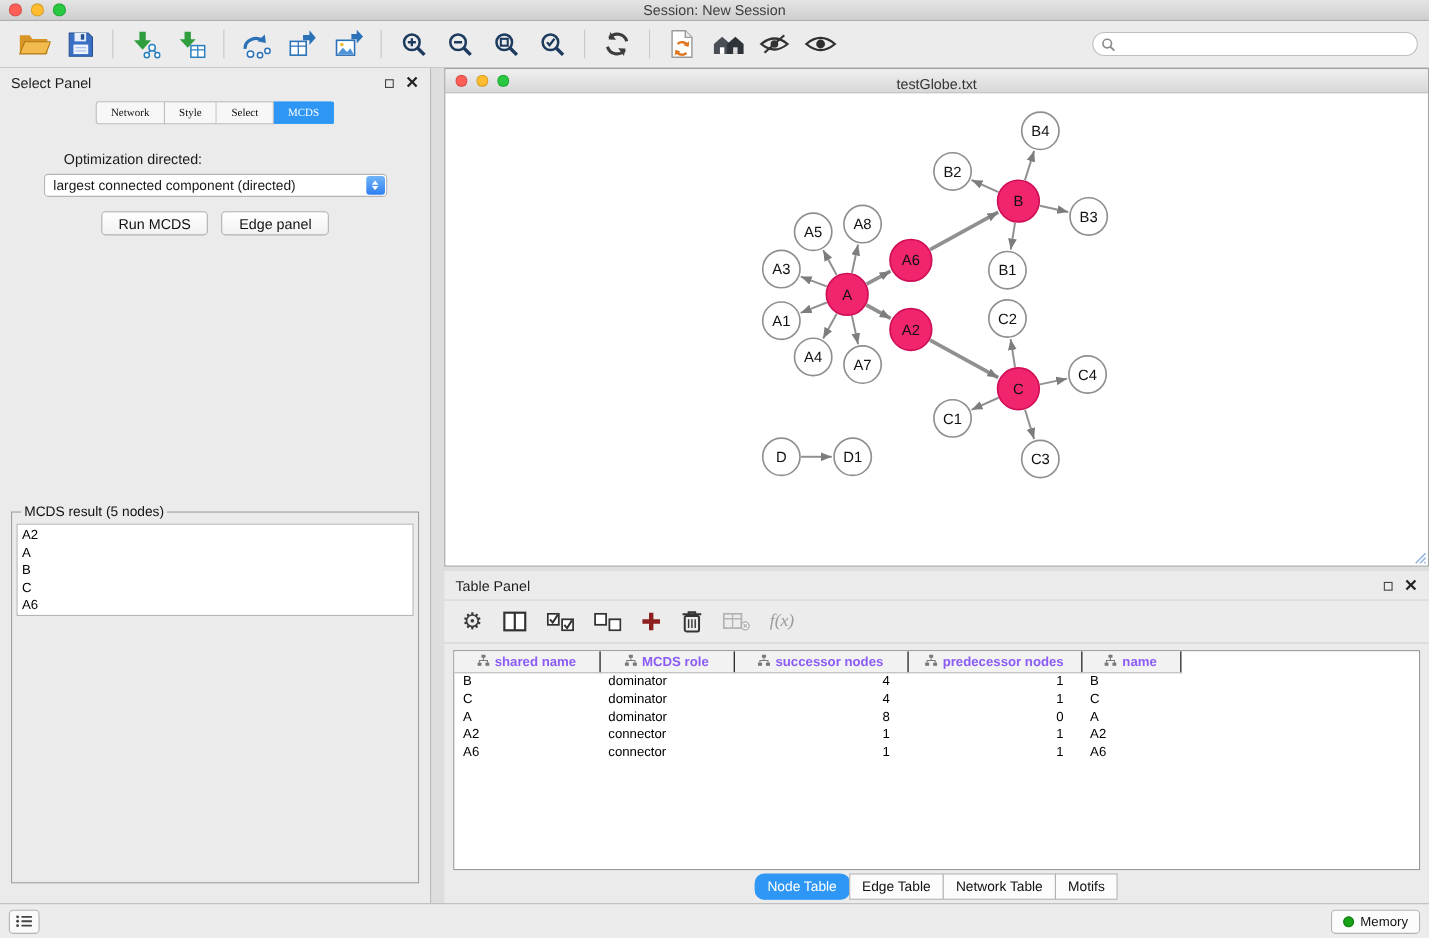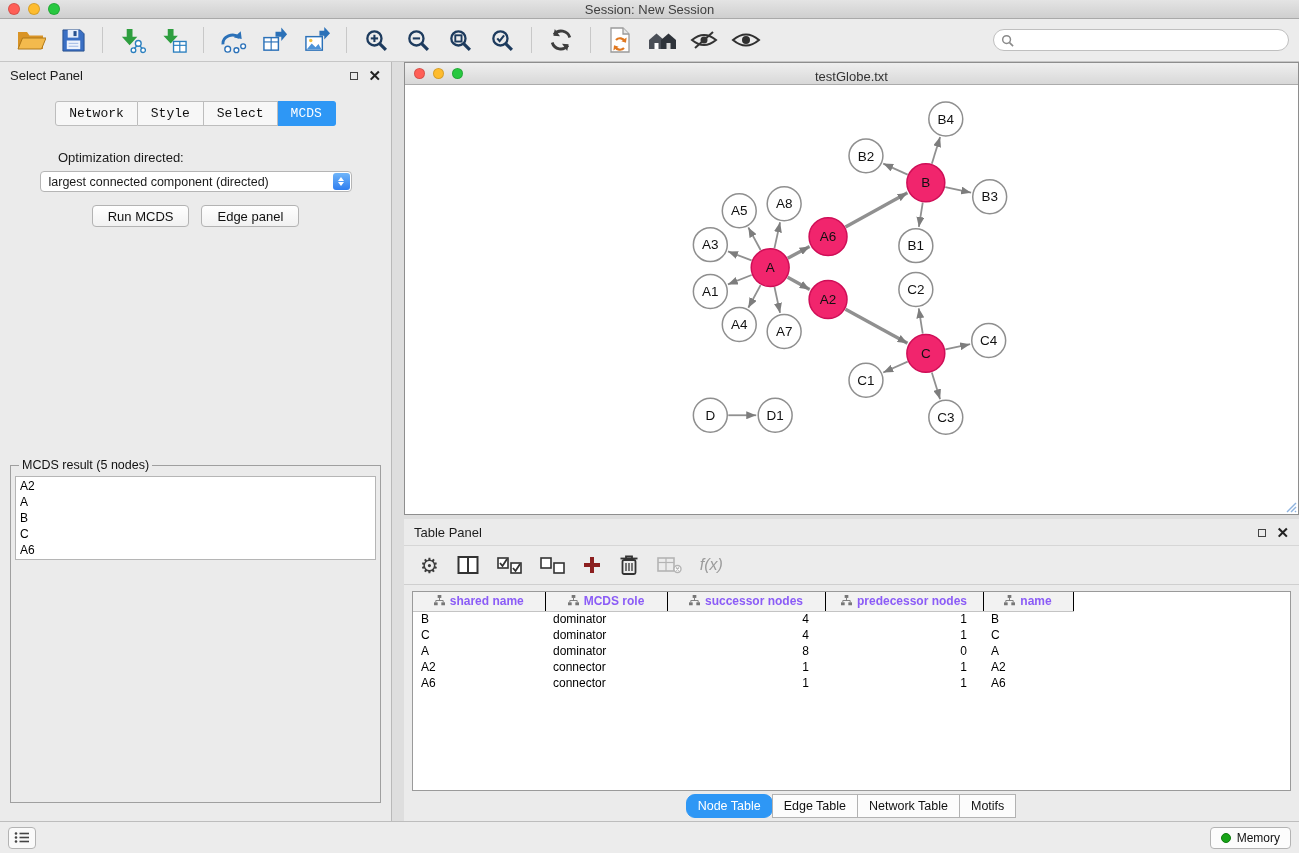--- a/index.html
+++ b/index.html
@@ -26,21 +26,21 @@
 
   
   .control-panel { width:392px; flex:0 0 392px; background:#ebebeb; border-right:1px solid #b9b9b9; display:flex; flex-direction:column; }
   .panel-header { height:26px; display:flex; align-items:center; padding:0 10px; font-size:13px; color:#1d1d1d; }
   .ph-spacer { flex:1; }
   .ph-icon { font-size:13px; color:#333; margin-left:10px; line-height:1; cursor:default; }
   .float-box { display:inline-block; width:8px; height:8px; border:1.5px solid #444; }
   .close-x { font-weight:bold; font-size:15px; color:#222; }
 
   .cp-tabs { display:flex; justify-content:center; margin:4px 0 10px 0; }
-  .cp-tab { border:1px solid #bdbdbd; border-left:none; background:#f7f7f7; font-size:13px; font-family:Liberation Mono, monospace; padding:4px 13px; color:#111;margin-top:9px; }
+  .cp-tab { border:1px solid #bdbdbd; border-left:none; background:#f7f7f7; font-size:10px; font-family:Liberation Serif, serif; padding:4px 13px; color:#111; }
   .cp-tab:first-child { border-left:1px solid #bdbdbd; border-radius:3px 0 0 3px; }
   .cp-tab:last-child { border-radius:0 3px 3px 0; }
   .cp-tab.active { background:#2e97f5; border-color:#2e97f5; color:#fff; }
 
   .opt-label { font-size:13px; margin:14px 0 6px 58px; }
   .dropdown { width:312px; height:21px; margin:0 auto; background:#fff; border:1px solid #b5b5b5; border-radius:4px; display:flex; align-items:center; padding-left:8px; font-size:12.5px; position:relative; }
   .dd-text { flex:1; white-space:nowrap; overflow:hidden; }
   .dd-stepper { width:17px; height:17px; margin:0 1px; border-radius:3px; background:linear-gradient(#6fb5f9,#2f7ef0); display:flex; flex-direction:column; align-items:center; justify-content:center; gap:1px; flex:0 0 17px; }
   .dd-arrow-up { width:0;height:0;border-left:3.5px solid transparent;border-right:3.5px solid transparent;border-bottom:4px solid #fff; }
   .dd-arrow-down { width:0;height:0;border-left:3.5px solid transparent;border-right:3.5px solid transparent;border-top:4px solid #fff; }
@@ -69,21 +69,21 @@
   svg .edge.thick { stroke-width:3.4; }
   svg circle.node { fill:#ffffff; stroke:#8f8f8f; stroke-width:1.5; }
   svg circle.node.pink { fill:#F1256D; stroke:#cf0e57; }
   svg text.nlabel { font-family:"Liberation Sans",sans-serif; font-size:13.5px; fill:#111; text-anchor:middle; }
 
   
   .table-panel { flex:1; margin-top:4px; background:#ebebeb; display:flex; flex-direction:column; min-height:0; }
   .tp-toolbar { height:40px; flex:0 0 40px; display:flex; align-items:center; gap:18px; padding:0 16px; border-top:1px solid #d6d6d6; border-bottom:1px solid #cfcfcf; background:#ececec; }
   .tp-btn { display:flex; align-items:center; justify-content:center; height:28px; }
   .gear-glyph { font-size:21px; color:#3c3c3c; line-height:1; }
-  .fx { font-family:Liberation Sans, sans-serif; font-style:italic; font-size:16px; color:#9b9b9b; }
+  .fx { font-family:Liberation Serif, serif; font-style:italic; font-size:16px; color:#9b9b9b; }
 
   .table-wrap { flex:1; margin:6px 8px 0 8px; background:#fff; border:1px solid #9a9a9a; overflow:hidden; }
   table.node-table { border-collapse:collapse; table-layout:fixed; width:660px; }
   table.node-table th { background:#f2f2f2; border-bottom:1px solid #c4c4c4; border-right:1px solid #000000; font-size:12px; font-weight:bold; height:19px; text-align:center; color:#8b5cf6; }
   table.node-table th .th-inner { display:inline-flex; align-items:center; gap:5px; }
   table.node-table td { font-size:12px; height:16px; padding:0 0 0 8px; color:#000; white-space:nowrap; overflow:hidden; }
   table.node-table td.num { text-align:right; padding-right:16px; }
   table.node-table col.c1 { width:132px; } table.node-table col.c2 { width:122px; }
   table.node-table col.c3 { width:158px; } table.node-table col.c4 { width:158px; }
   table.node-table col.c5 { width:90px; }

